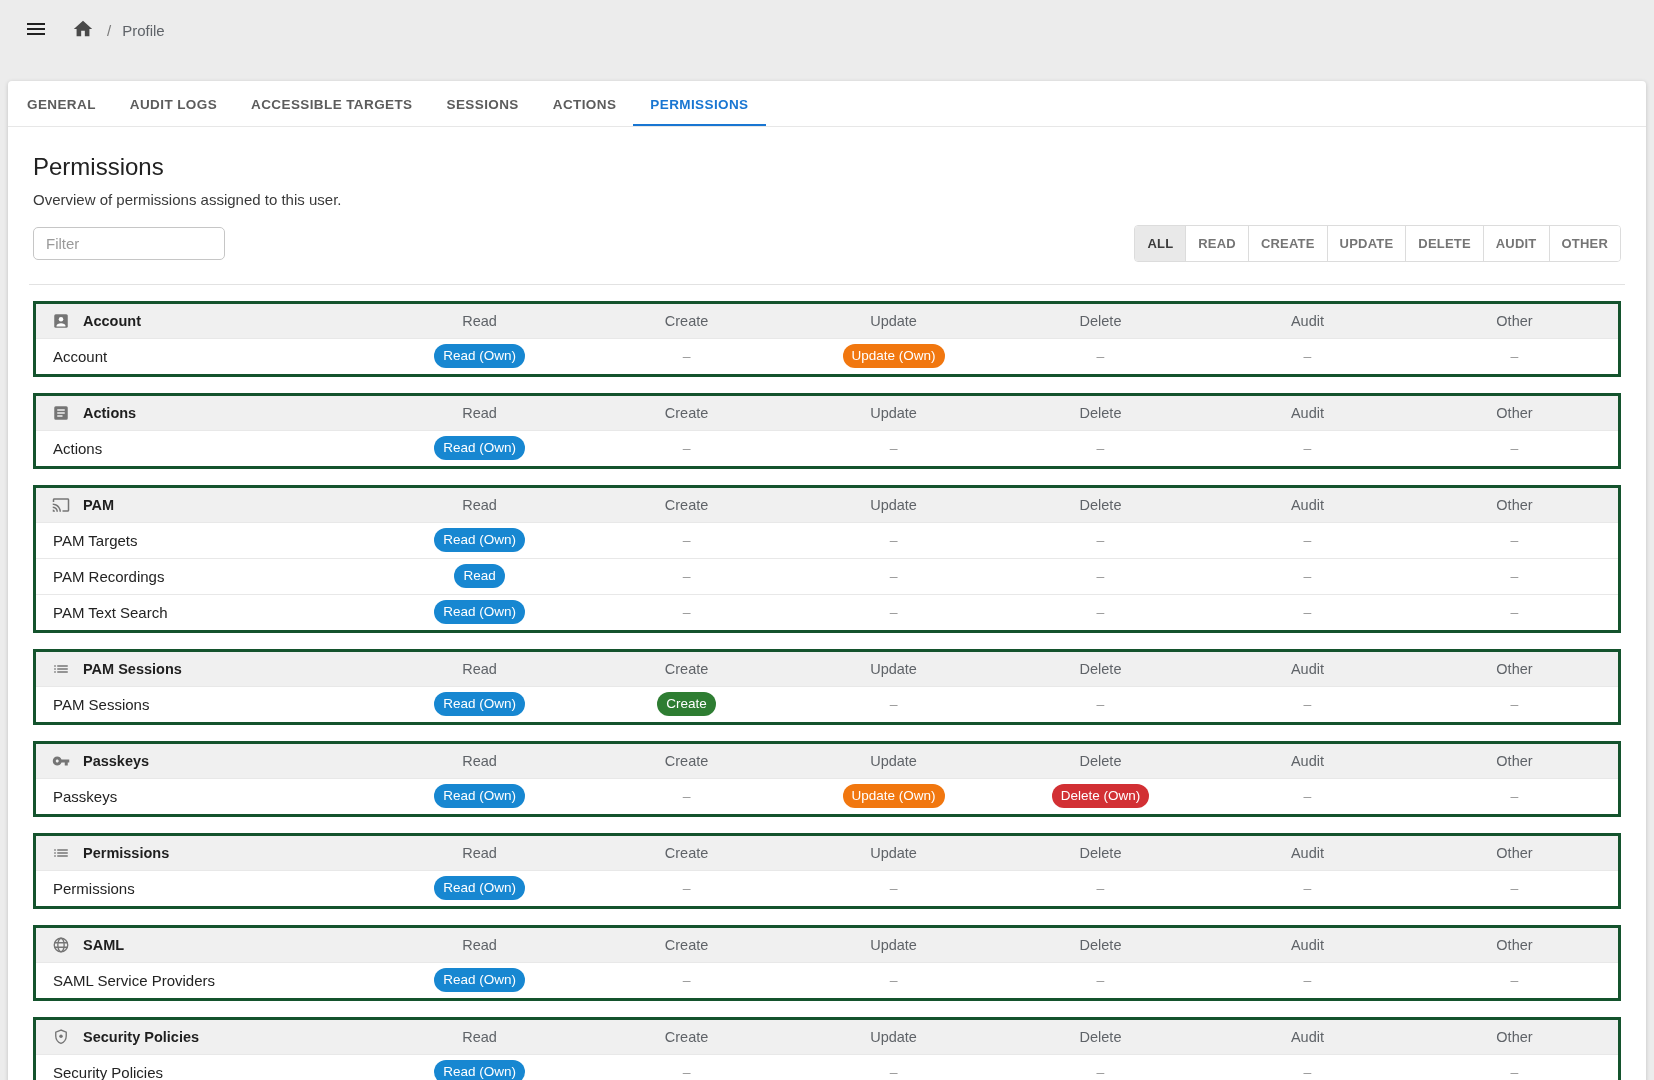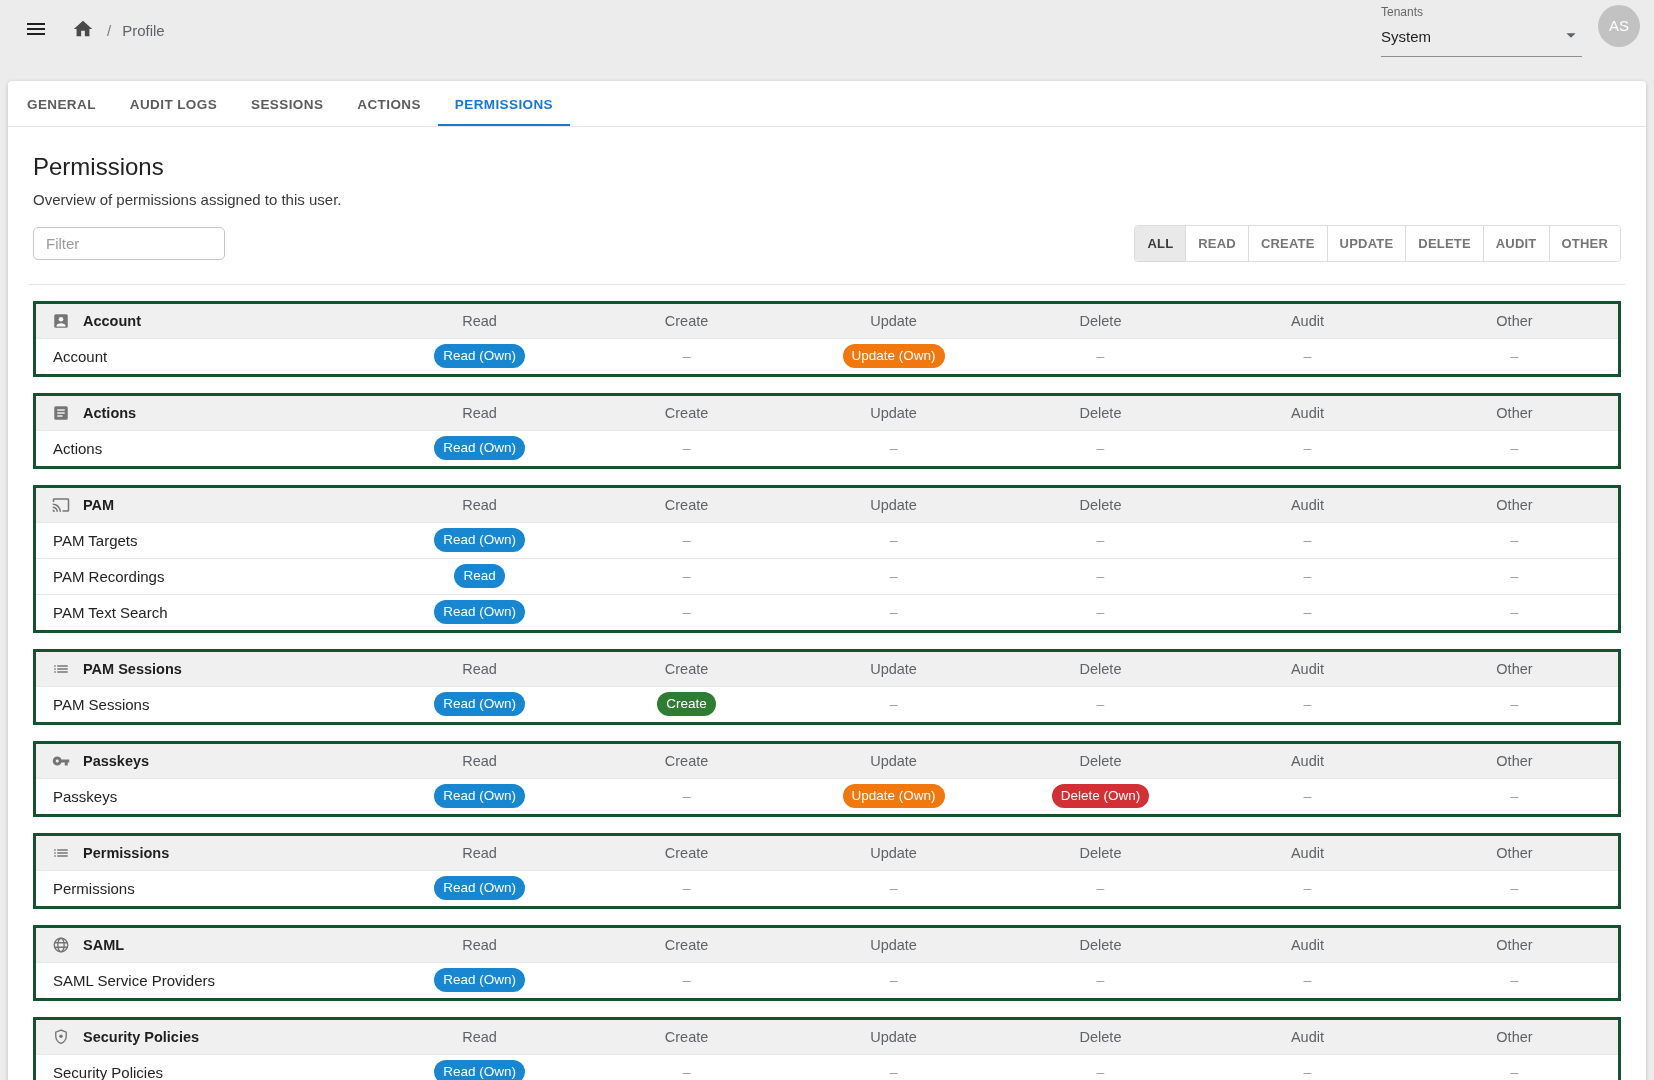--- a/index.html
+++ b/index.html
@@ -79,40 +79,27 @@
     <span class="icon-btn" style="width:26px;height:26px">
       <span>
         <svg width="22" height="22" viewBox="0 0 24 24" fill="#4a4a4a">
             <path d="M10 20v-6h4v6h5v-8h3L12 3 2 12h3v8z"></path>
           </svg>
       </span>
     </span>
     <span class="crumb-sep">/</span>
     <span class="crumb-page">Profile</span>
   </div>
-  <div class="topbar-right">
-    <div class="tenant-select">
-      <div class="tenant-label">Tenants</div>
-      <div class="tenant-value-row">
-        <span class="tenant-value">System</span>
-        <span>
-          <svg width="22" height="22" viewBox="0 0 24 24" fill="#5f6368">
-              <path d="M7 10l5 5 5-5z"></path>
-            </svg>
-        </span>
-      </div>
-    </div>
-    <div class="avatar">AS</div>
-  </div>
 </div>
 
 <div class="card">
   <div class="tabbar" id="tabbar">
       <div class="tab">GENERAL</div>
       <div class="tab">AUDIT LOGS</div>
+      <div class="tab">ACCESSIBLE TARGETS</div>
       <div class="tab">SESSIONS</div>
       <div class="tab">ACTIONS</div>
       <div class="tab active">PERMISSIONS</div>
     </div>
   <div class="content">
     <h1 class="page-title">Permissions</h1>
     <p class="subtitle">Overview of permissions assigned to this user.</p>
     <div class="filter-row">
       <input class="filter-input" type="text" placeholder="Filter" style="">
       <div class="btn-group" id="filter-buttons">

